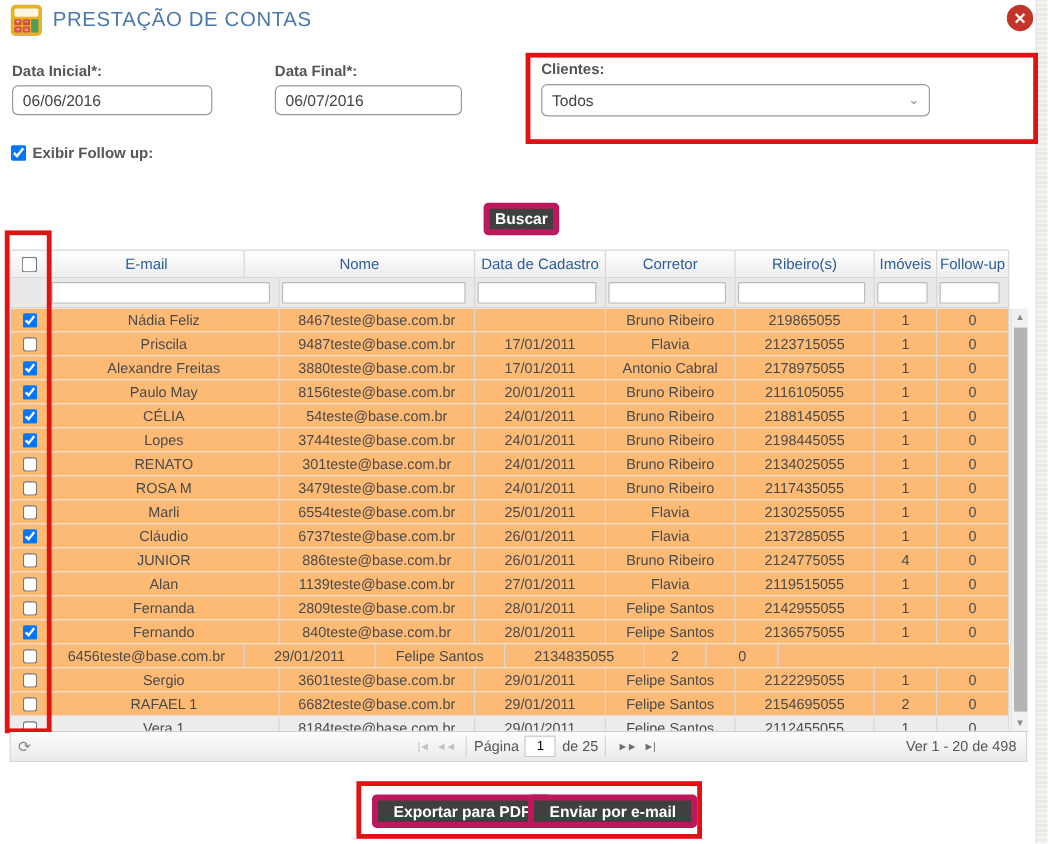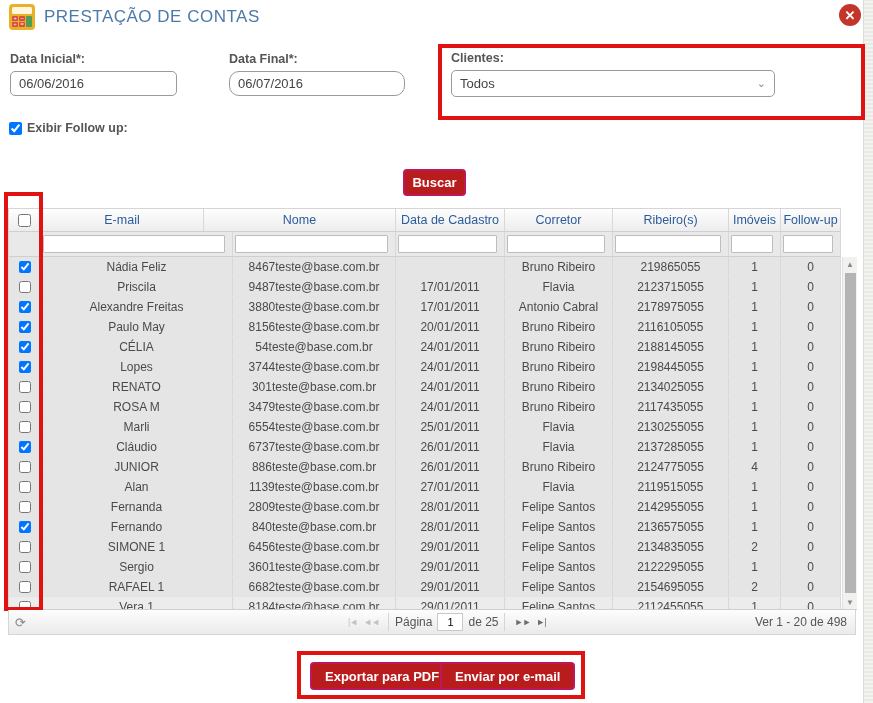--- a/index.html
+++ b/index.html
@@ -40,24 +40,24 @@
     position: absolute; border: 4px solid #e01212; background: transparent;
     pointer-events: none;
   }
   .select-box {
     position: absolute; left: 451px; top: 70px; width: 324px; height: 27px;
     border: 1px solid #9a9a9a; border-radius: 5px; background: #fff;
     font-size: 13px; color: #444; display: flex; align-items: center;
     padding: 0 8px; cursor: pointer;
   }
   .select-box .chevron { margin-left: auto; color: #888; font-size: 11px; }
-  .followup-row { position: absolute; left: 9px; top: 121px; display: flex; align-items: flex-end; }
+  .followup-row { position: absolute; left: 9px; top: 121px; display: flex; align-items: flex-start; }
   .followup-row label { font-size: 12.5px; font-weight: bold; color: #555; margin-left: 5px; }
   .btn-green {
-    background: #b91c1c; border: 2px solid #be185d; border-radius: 4px;
+    background: #404040; border: 5px solid #be185d; border-radius: 4px;
     color: #fff; font-weight: bold; font-size: 13px;
     font-family: "Liberation Sans", sans-serif;
     display: flex; align-items: center; justify-content: center; cursor: pointer;
   }
   #buscar-btn { position: absolute; left: 403px; top: 169px; width: 63px; height: 27px; }
   
   .grid { position: absolute; left: 8px; top: 208px; width: 848px; border-left: 1px solid #d5d5d5; }
   .grid-header, .grid-filter, .grid-row { display: flex; width: 832px; }
   .grid-header {
     height: 24px; background: linear-gradient(#fefefe, #ededed);
@@ -73,21 +73,21 @@
   .c0 { width: 32px; } .c1 { width: 192px; } .c2 { width: 163px; }
   .c3 { width: 109px; } .c4 { width: 108px; } .c5 { width: 116px; }
   .c6 { width: 52px; }  .c7 { width: 60px; }
   .grid-filter .cell { justify-content: flex-start; padding: 0 7px 0 2px; }
   .filter-input {
     width: 100%; height: 18px; border: 1px solid #bdbdbd; background: #fff;
     border-radius: 1px; font-size: 11px; padding: 0 3px;
     font-family: "Liberation Sans", sans-serif;
   }
   .grid-body { position: relative; width: 848px; height: 353px; overflow: hidden; background: #fff; border-bottom: 1px solid #cfcfcf; }
-  .grid-row { height: 20px; background: #e5e5e5; border-bottom: 1px solid #e4e4e4; }
+  .grid-row { height: 20px; background: #fdba74; border-bottom: 1px solid #e4e4e4; }
   .grid-row.last-row { background: #ececec; }
   .grid-row input[type="checkbox"] { width: 12px; height: 12px; }
   
   .vscroll {
     position: absolute; right: 0; top: 0; width: 15px; height: 353px;
     background: #f1f1ef; border-left: 1px solid #e0e0e0;
   }
   .vscroll .arrow { position: absolute; left: 0; width: 14px; text-align: center; font-size: 8px; color: #8a8a8a; }
   .vscroll .up { top: 3px; }
   .vscroll .down { bottom: 3px; }
@@ -132,21 +132,21 @@
   <text x="7" y="23.4" font-size="5.5" fill="#fff" text-anchor="middle" font-family="Liberation Sans, sans-serif">÷</text>
   <text x="14" y="23.4" font-size="5.5" fill="#fff" text-anchor="middle" font-family="Liberation Sans, sans-serif">=</text>
 </svg>
 <div class="page-title">PRESTAÇÃO DE CONTAS</div>
 <div class="close-btn">✕</div>
 
 <div class="field-label" style="left:10px; top:52px;">Data Inicial*:</div>
 <input class="text-input" style="left: 10px; top: 71px; width: 167px;" value="06/06/2016">
 
 <div class="field-label" style="left:229px; top:52px;">Data Final*:</div>
-<input class="text-input" style="left: 229px; top: 71px; width: 176px; border-radius: 10px;" value="06/07/2016">
+<input class="text-input" style="left: 229px; top: 71px; width: 156px;" value="06/07/2016">
 
 <div class="highlight-box" style="left:438px; top:44px; width:427px; height:76px;"></div>
 <div class="field-label" style="left:451px; top:51px;">Clientes:</div>
 <div class="select-box">
   <span>Todos</span>
   <span class="chevron">⌄</span>
 </div>
 
 <div class="followup-row">
   <input type="checkbox" checked="" style="">
@@ -359,21 +359,20 @@
     <div class="cell c3">28/01/2011</div>
     <div class="cell c4">Felipe Santos</div>
     <div class="cell c5">2136575055</div>
     <div class="cell c6">1</div>
     <div class="cell c7">0</div>
   </div>
         <div class="grid-row">
     <div class="cell c0">
             <input type="checkbox" style="">
           </div>
-    <div class="cell c1">SIMONE 1</div>
     <div class="cell c2">6456teste@base.com.br</div>
     <div class="cell c3">29/01/2011</div>
     <div class="cell c4">Felipe Santos</div>
     <div class="cell c5">2134835055</div>
     <div class="cell c6">2</div>
     <div class="cell c7">0</div>
   </div>
         <div class="grid-row">
     <div class="cell c0">
             <input type="checkbox" style="">

